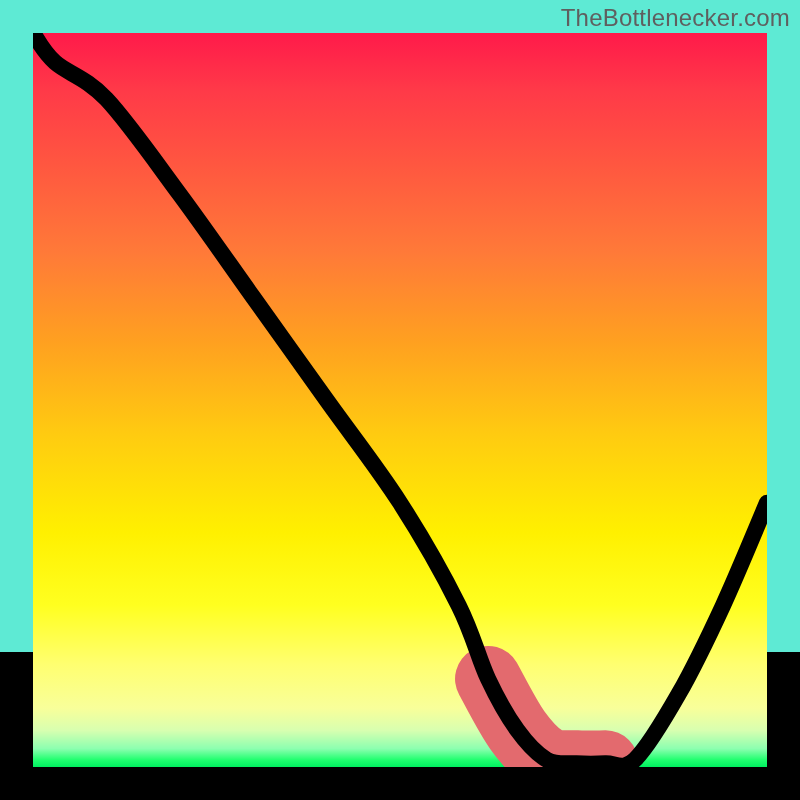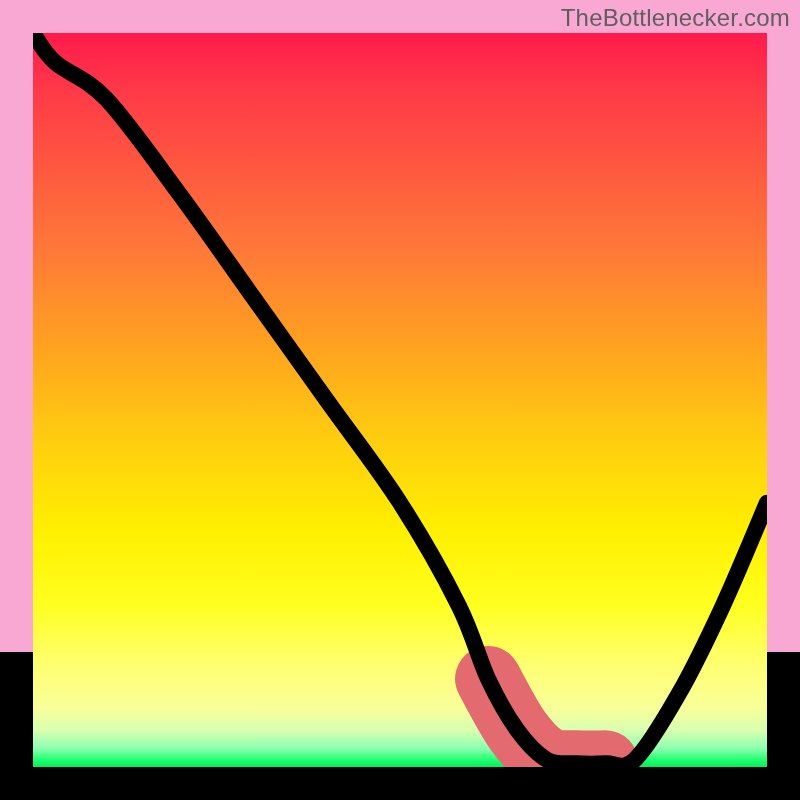--- a/index.html
+++ b/index.html
@@ -8,21 +8,21 @@
     width: 800px;
     height: 800px;
     background: #000;
     overflow: hidden;
     font-family: Arial, Helvetica, sans-serif;
   }
   .frame {
     position: relative;
     width: 800px;
     height: 652px;
-    background: #f9a8d4;
+    background: #5eead4;
   }
   .watermark {
     position: absolute;
     top: 4px;
     right: 10px;
     color: #5f5f5f;
     font-size: 24px;
     font-weight: 400;
     letter-spacing: 0.2px;
     z-index: 10;

